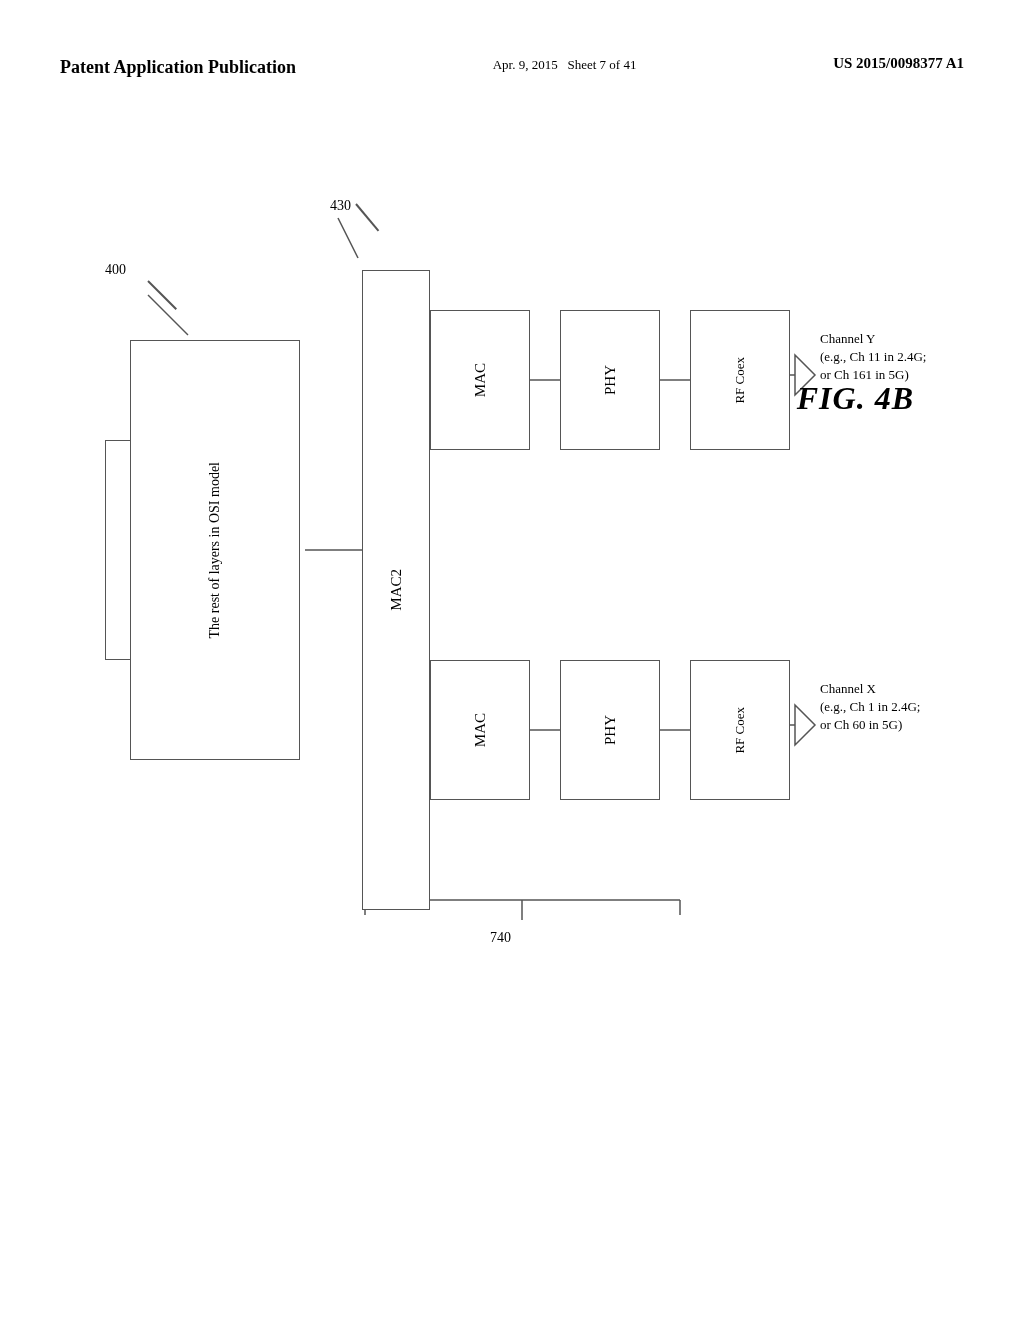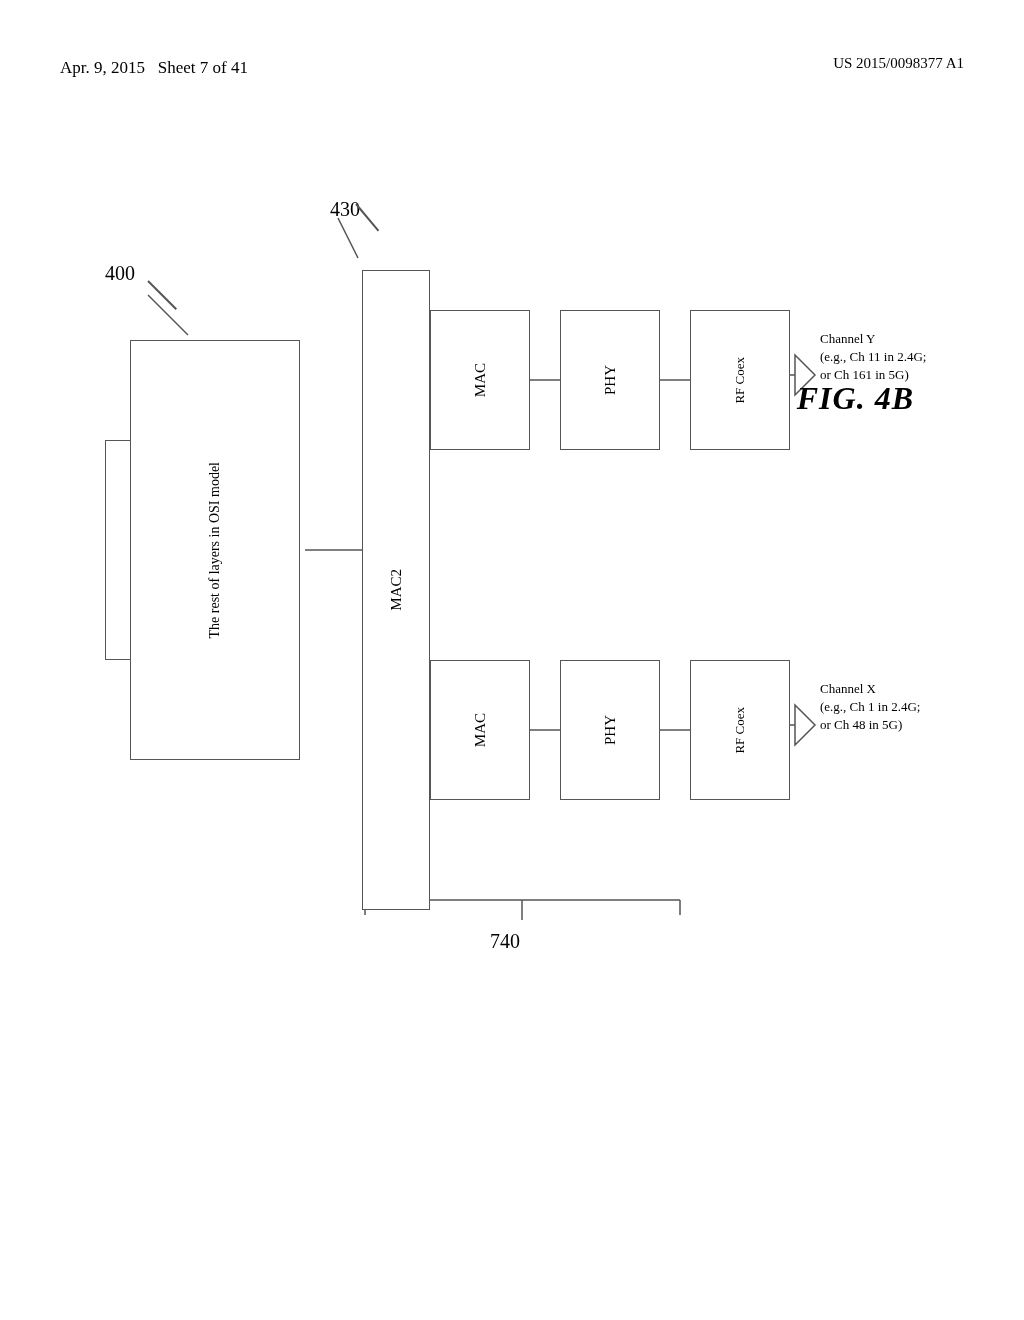--- a/index.html
+++ b/index.html
@@ -22,45 +22,45 @@
       justify-content: space-between;
       align-items: flex-start;
       padding: 0 60px;
     }
     .header-left {
       font-size: 18px;
       font-weight: bold;
       line-height: 1.4;
     }
     .header-center {
-      font-size: 17px;
+      font-size: 13px;
       text-align: left;
       line-height: 1.5;
     }
     .header-right {
       font-size: 15px;
-      font-weight: normal;
+      font-weight: bold;
       text-align: center;
     }
 
     
     .fig-label {
       position: absolute;
       right: 110px;
       top: 380px;
       font-size: 32px;
       font-weight: bold;
       font-style: italic;
       letter-spacing: 1px;
     }
 
     
     .ref-label {
       position: absolute;
-      font-size: 20px;
+      font-size: 14px;
     }
 
     
     .box {
       position: absolute;
       border: 1.5px solid #555;
       background: #fff;
       display: flex;
       align-items: center;
       justify-content: center;
@@ -90,20 +90,23 @@
       position: absolute;
       font-size: 13px;
       line-height: 1.4;
       text-align: left;
     }
   </style>
 </head>
 <body>
 
 <div class="header">
+  <div class="header-left">
+    <span>Patent Application Publication</span>
+  </div>
   <div class="header-center">
     <span>Apr. 9, 2015</span>&nbsp;&nbsp;&nbsp;<span>Sheet 7 of 41</span>
   </div>
   <div class="header-right">
     <span>US 2015/0098377 A1</span>
   </div>
 </div>
 
 <svg class="diagram-svg" xmlns="http://www.w3.org/2000/svg">
 
@@ -188,21 +191,21 @@
 
 <div class="channel-label" style="left: 820px; top: 330px;">
   <div style="white-space: pre-line;">Channel Y
 (e.g., Ch 11 in 2.4G;
 or Ch 161 in 5G)</div>
 </div>
 
 <div class="channel-label" style="left: 820px; top: 680px;">
   <div style="white-space: pre-line;">Channel X
 (e.g., Ch 1 in 2.4G;
-or Ch 48 in 5G)</div>
+or Ch 60 in 5G)</div>
 </div>
 
 <div class="ref-label" style="left: 490px; top: 930px;">
   <span>740</span>
 </div>
 
 <div class="fig-label">
   <span>FIG. 4B</span>
 </div>
 

